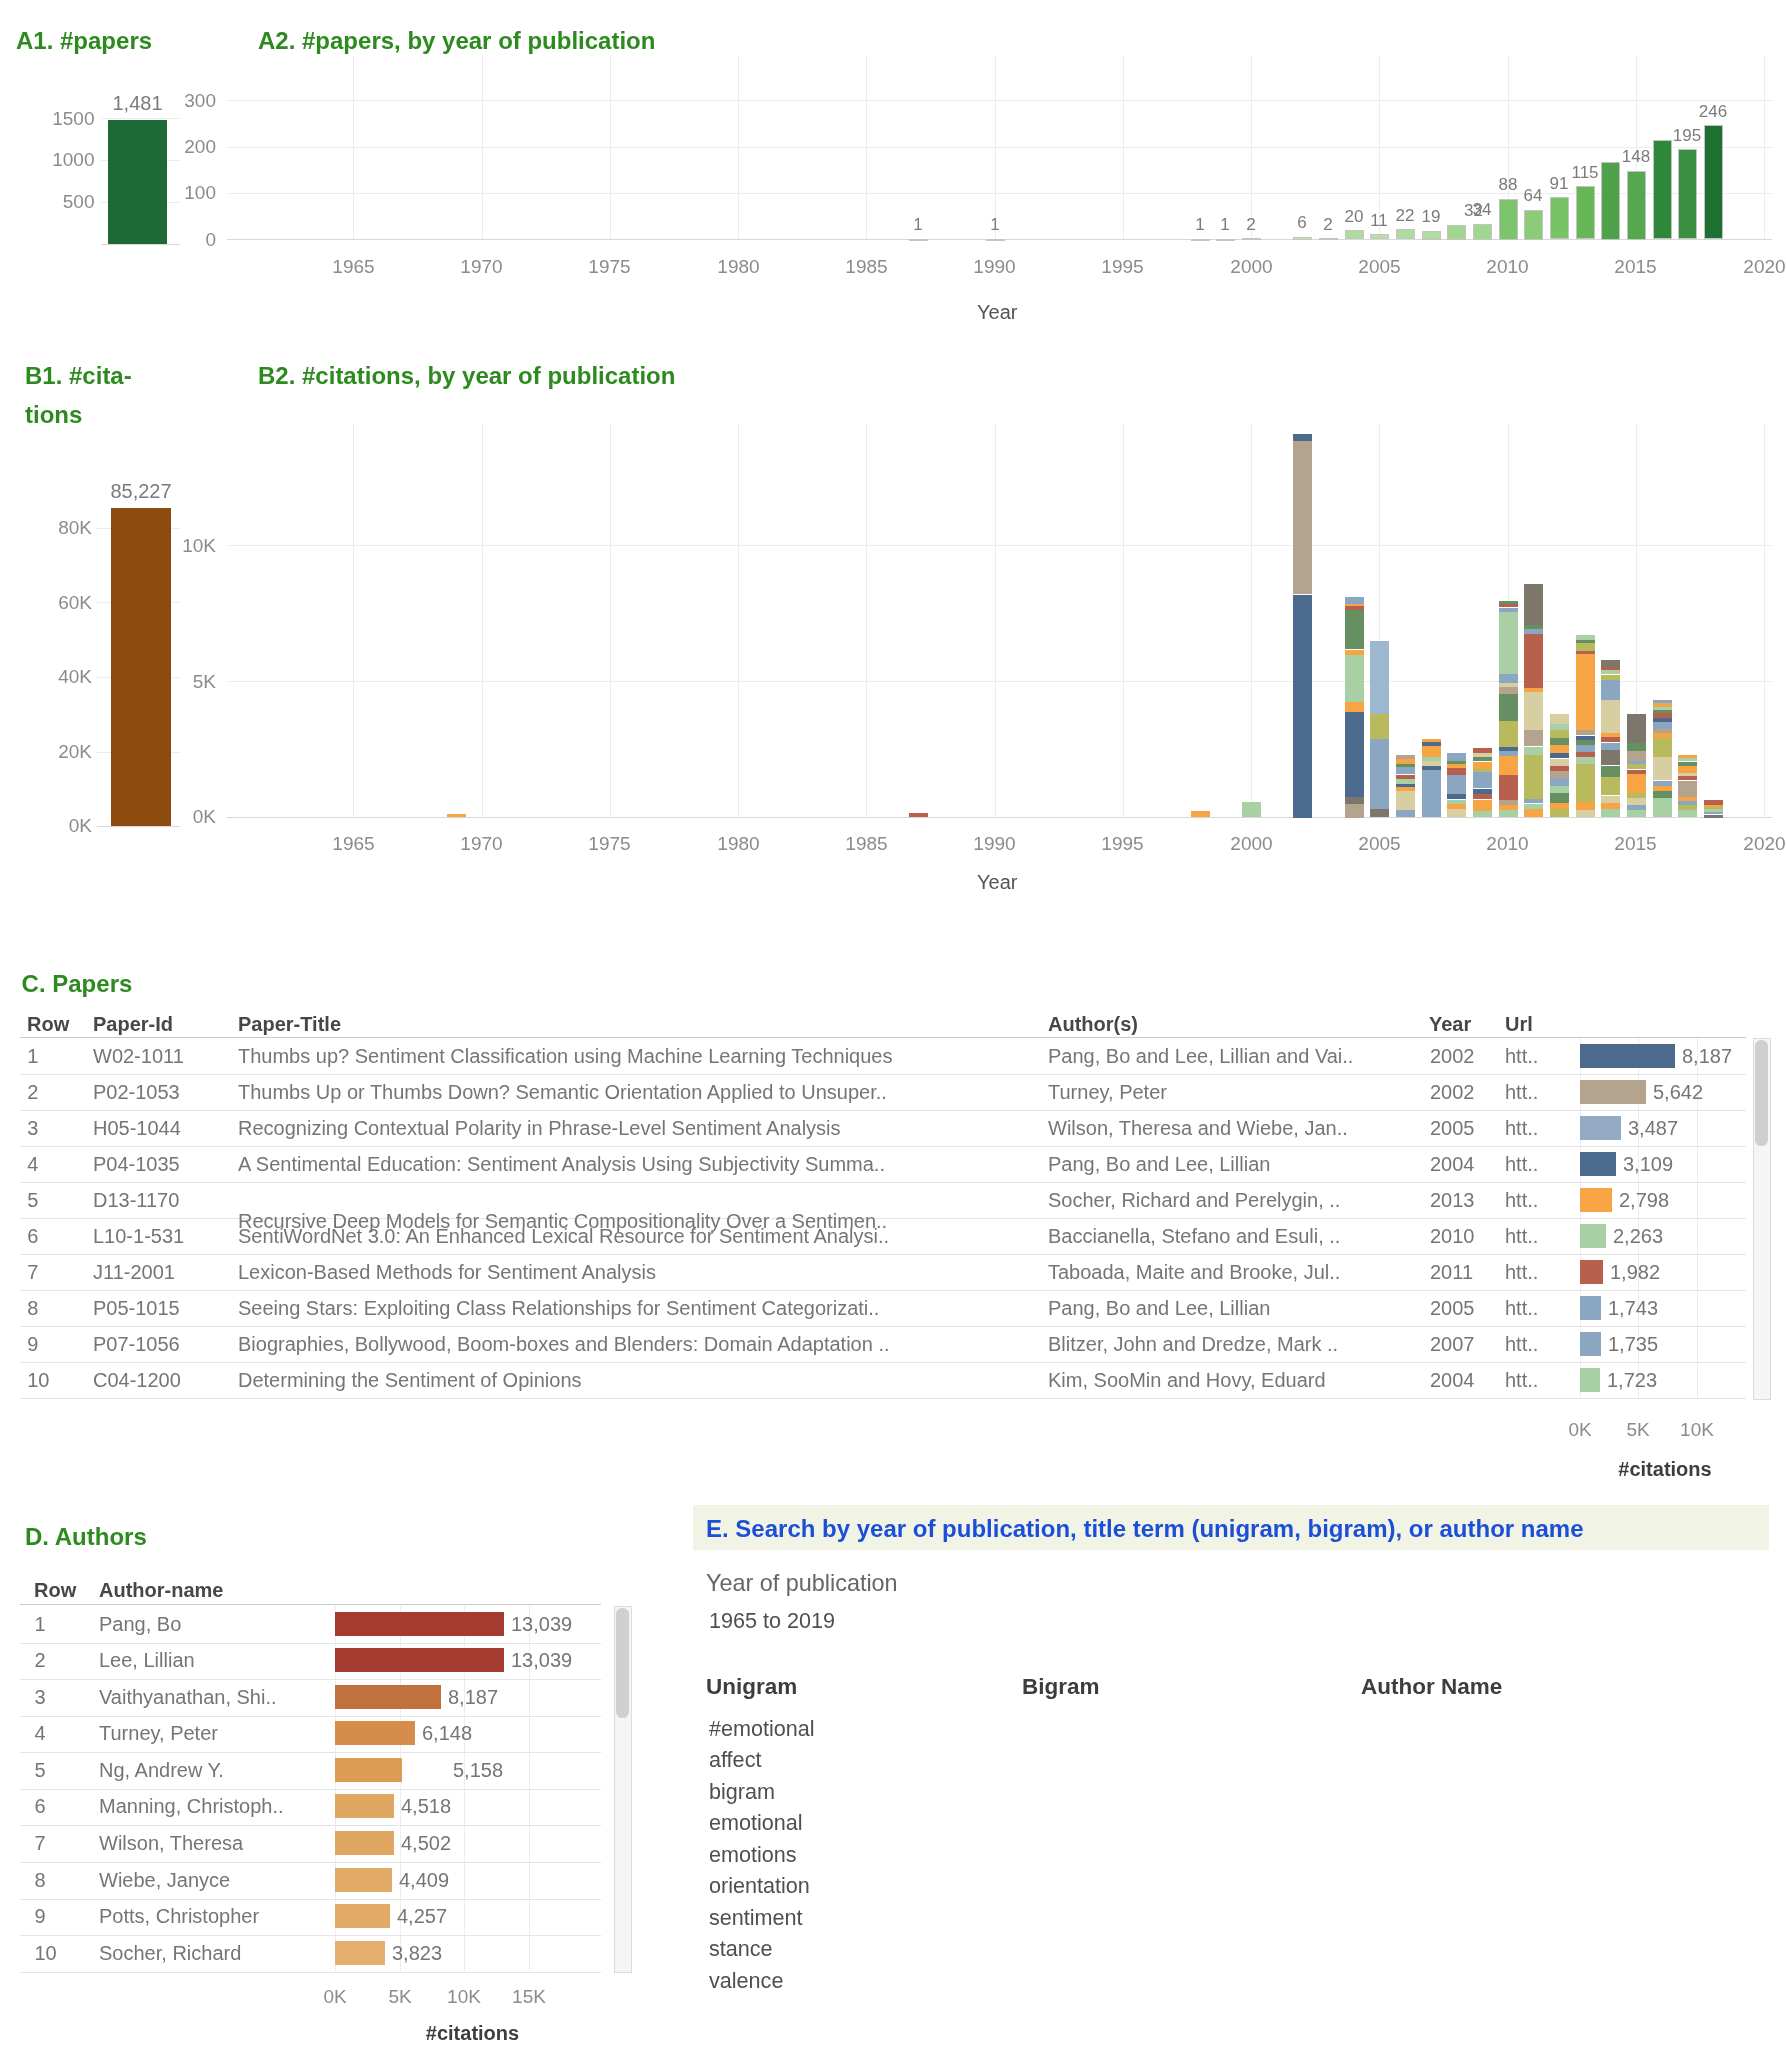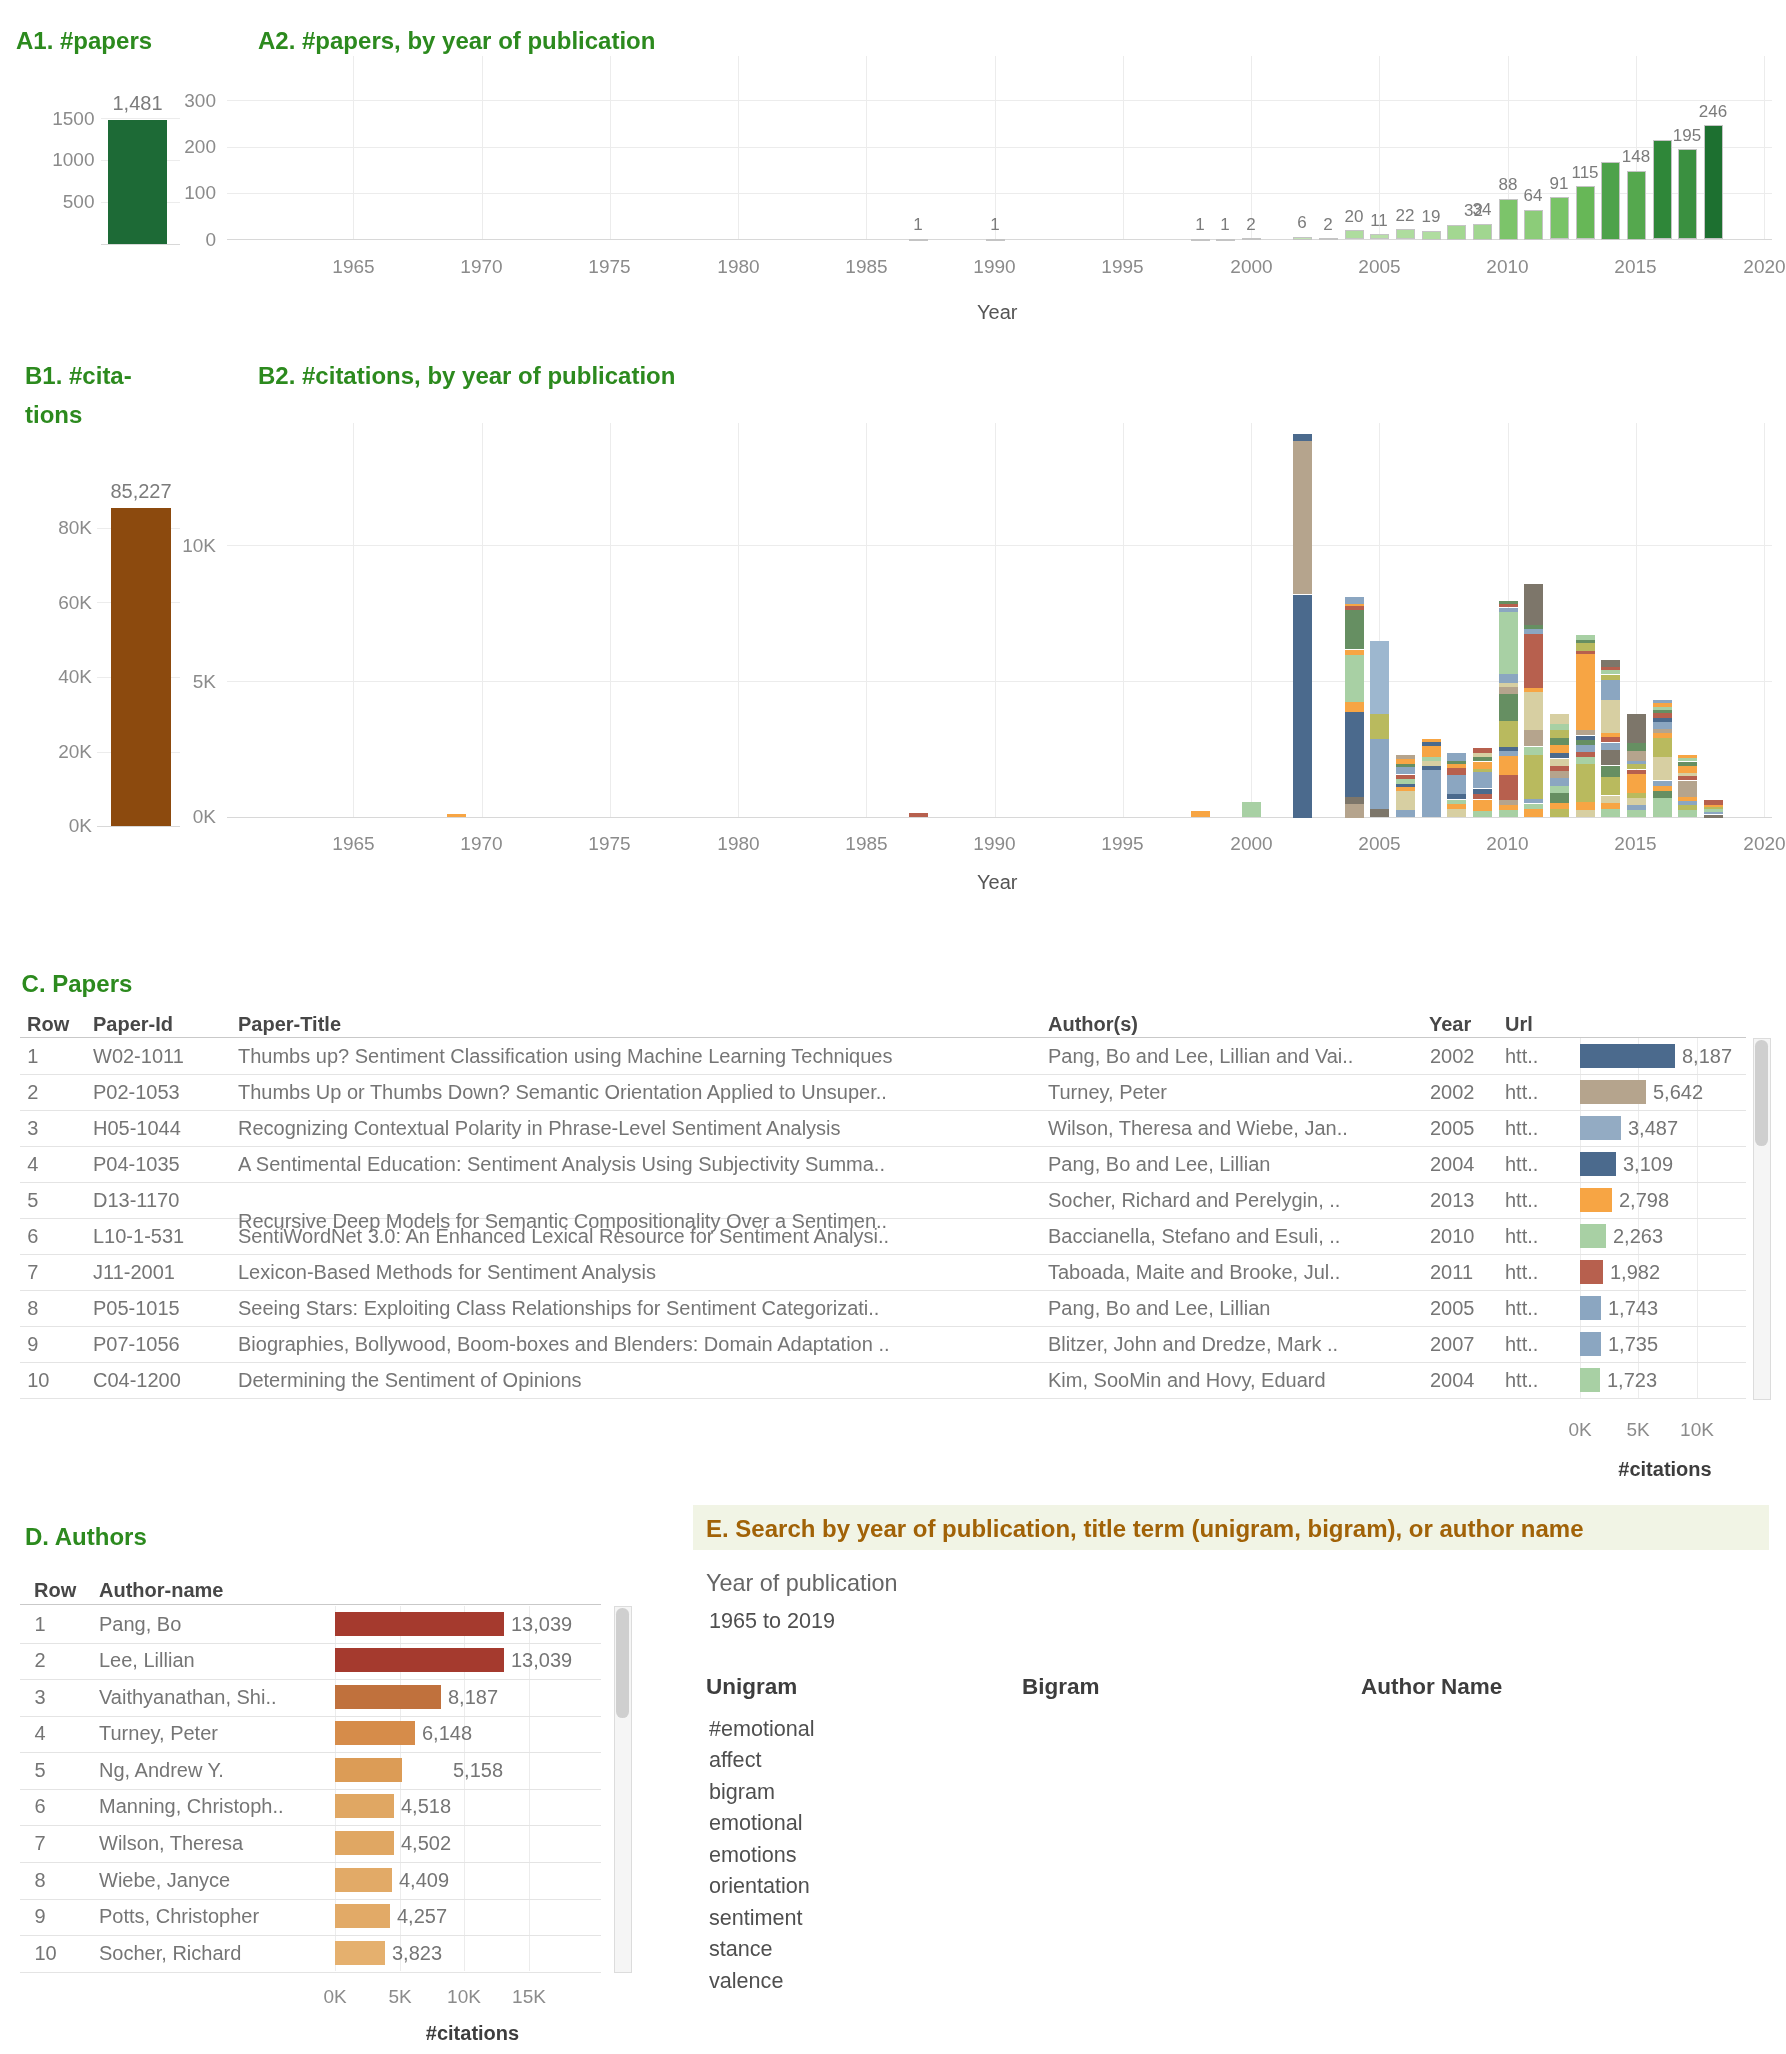--- a/index.html
+++ b/index.html
@@ -12,21 +12,21 @@
   .big-label{position:absolute;font-size:20px;color:#7b7b7b;white-space:nowrap;text-align:center;}
   .axis-title{position:absolute;font-size:20px;color:#555;white-space:nowrap;}
   .grid{position:absolute;background:#ececec;}
   .axisline{position:absolute;background:#d8d8d8;}
   .th{position:absolute;font-size:20px;font-weight:700;color:#474747;white-space:nowrap;}
   .td{position:absolute;font-size:20px;color:#757575;white-space:nowrap;overflow:hidden;}
   .t-row{position:absolute;border-bottom:0.9px solid #e4e4e4;}
   .hline{position:absolute;background:#c9c9c9;height:0.9px;}
   .sb-track{position:absolute;background:#f5f5f5;border:0.9px solid #dcdcdc;}
   .sb-thumb{position:absolute;background:#cfcfcf;border-radius:6.3px;}
-  .search-head{position:absolute;font-size:24px;font-weight:600;color:#a16207;white-space:nowrap;}
+  .search-head{position:absolute;font-size:24px;font-weight:600;color:#1d4ed8;white-space:nowrap;}
   .filter-label{position:absolute;font-size:23.4px;color:#666;white-space:nowrap;}
   .filter-value{position:absolute;font-size:21.6px;color:#4f4f4f;white-space:nowrap;}
   .list-head{position:absolute;font-size:22.5px;font-weight:600;color:#3d3d3d;white-space:nowrap;}
   .list-item{position:absolute;font-size:21.6px;color:#4f4f4f;white-space:nowrap;cursor:default;}
 </style>
 </head>
 <body>
 
 <div id="root">
 

